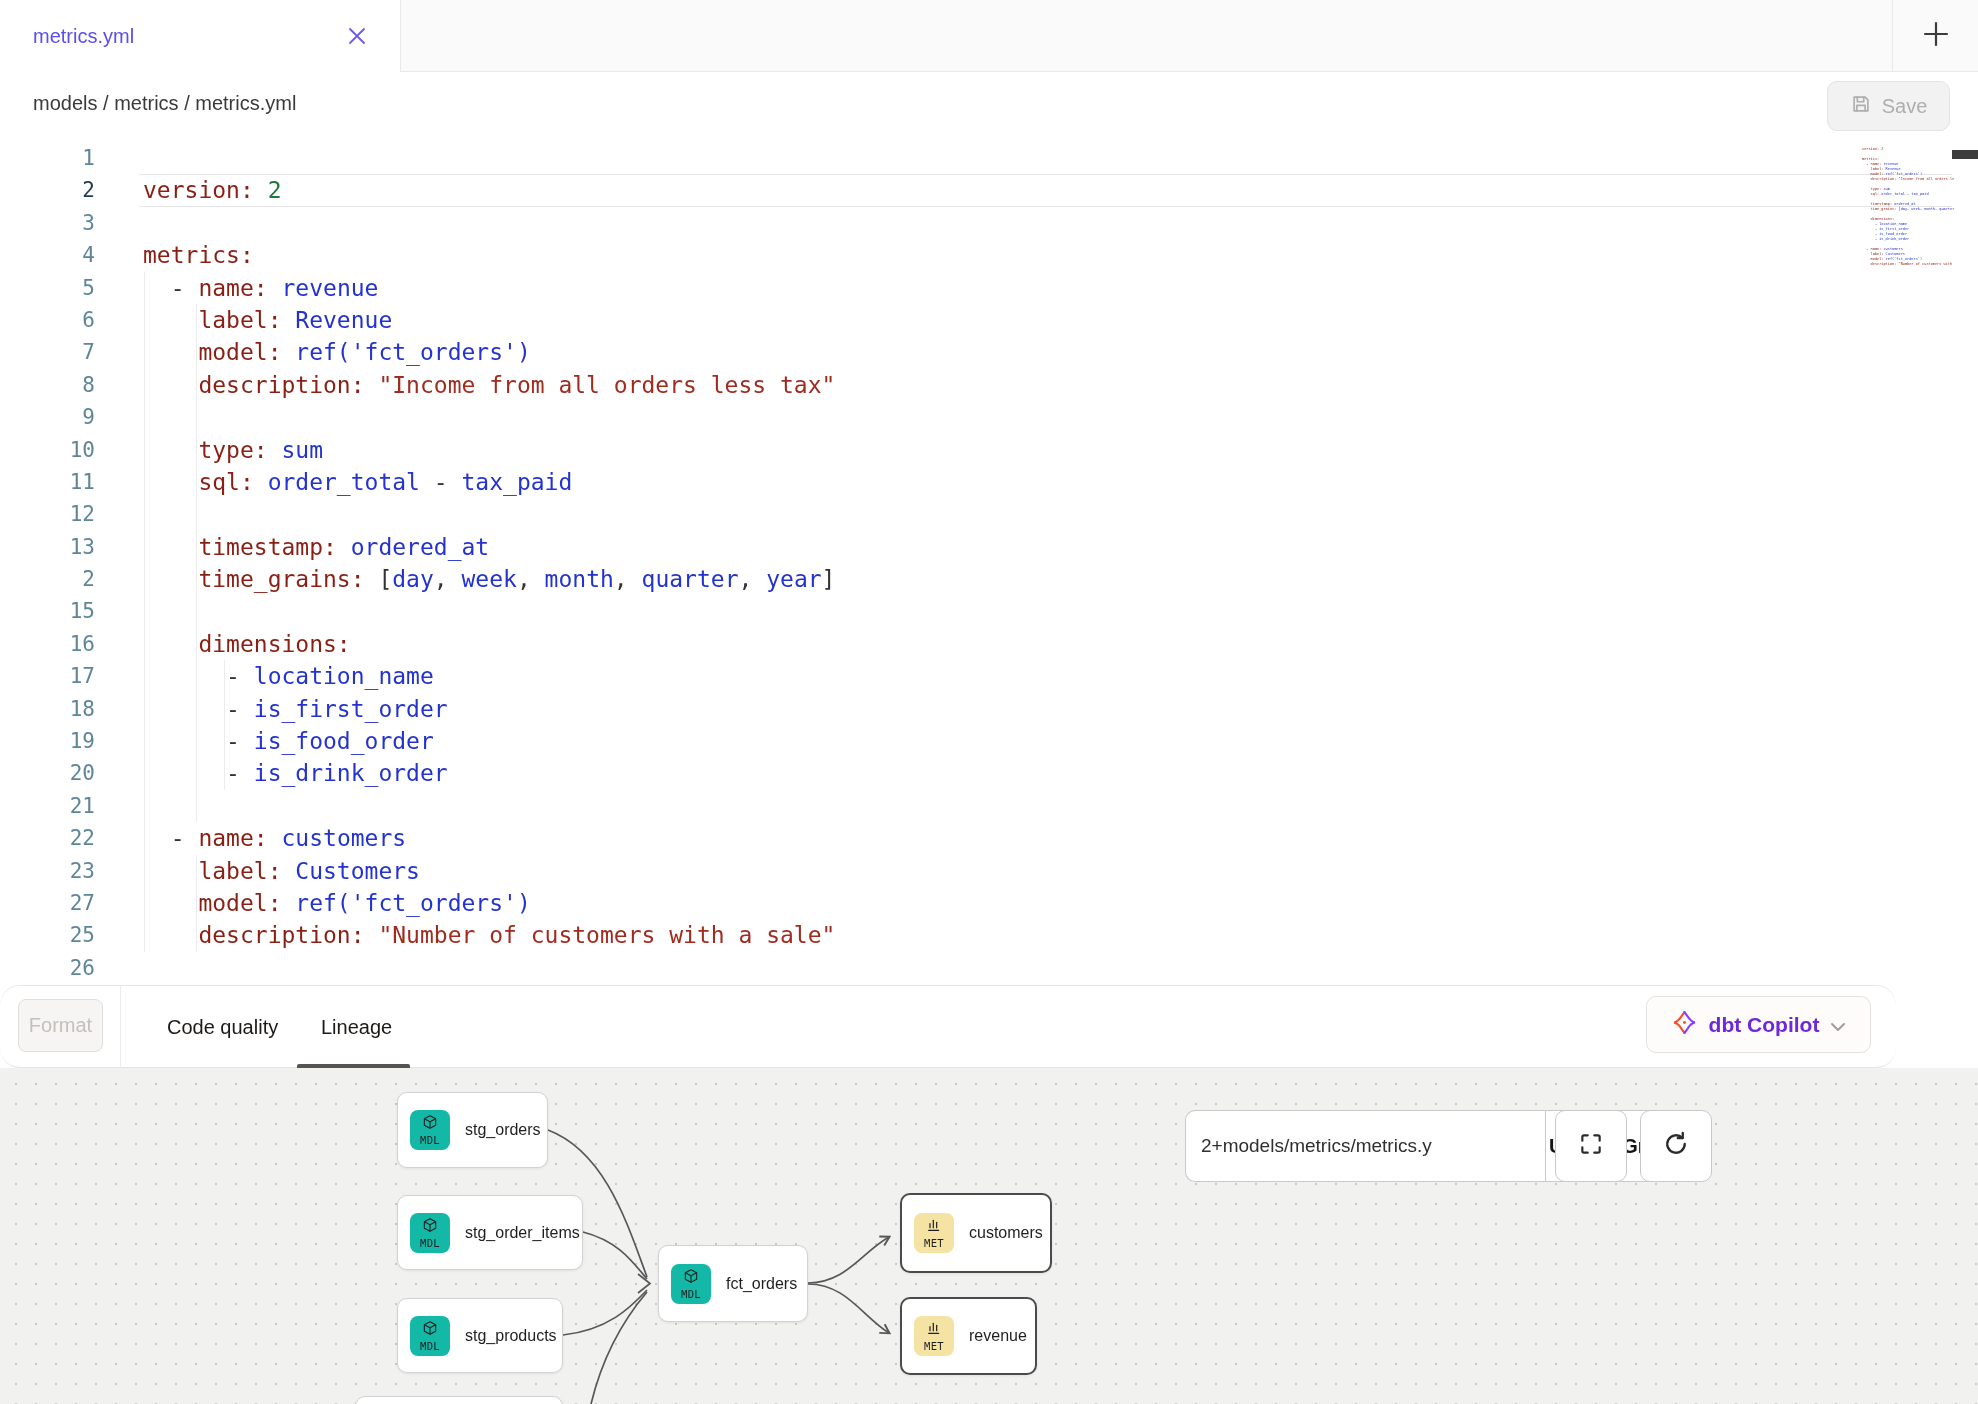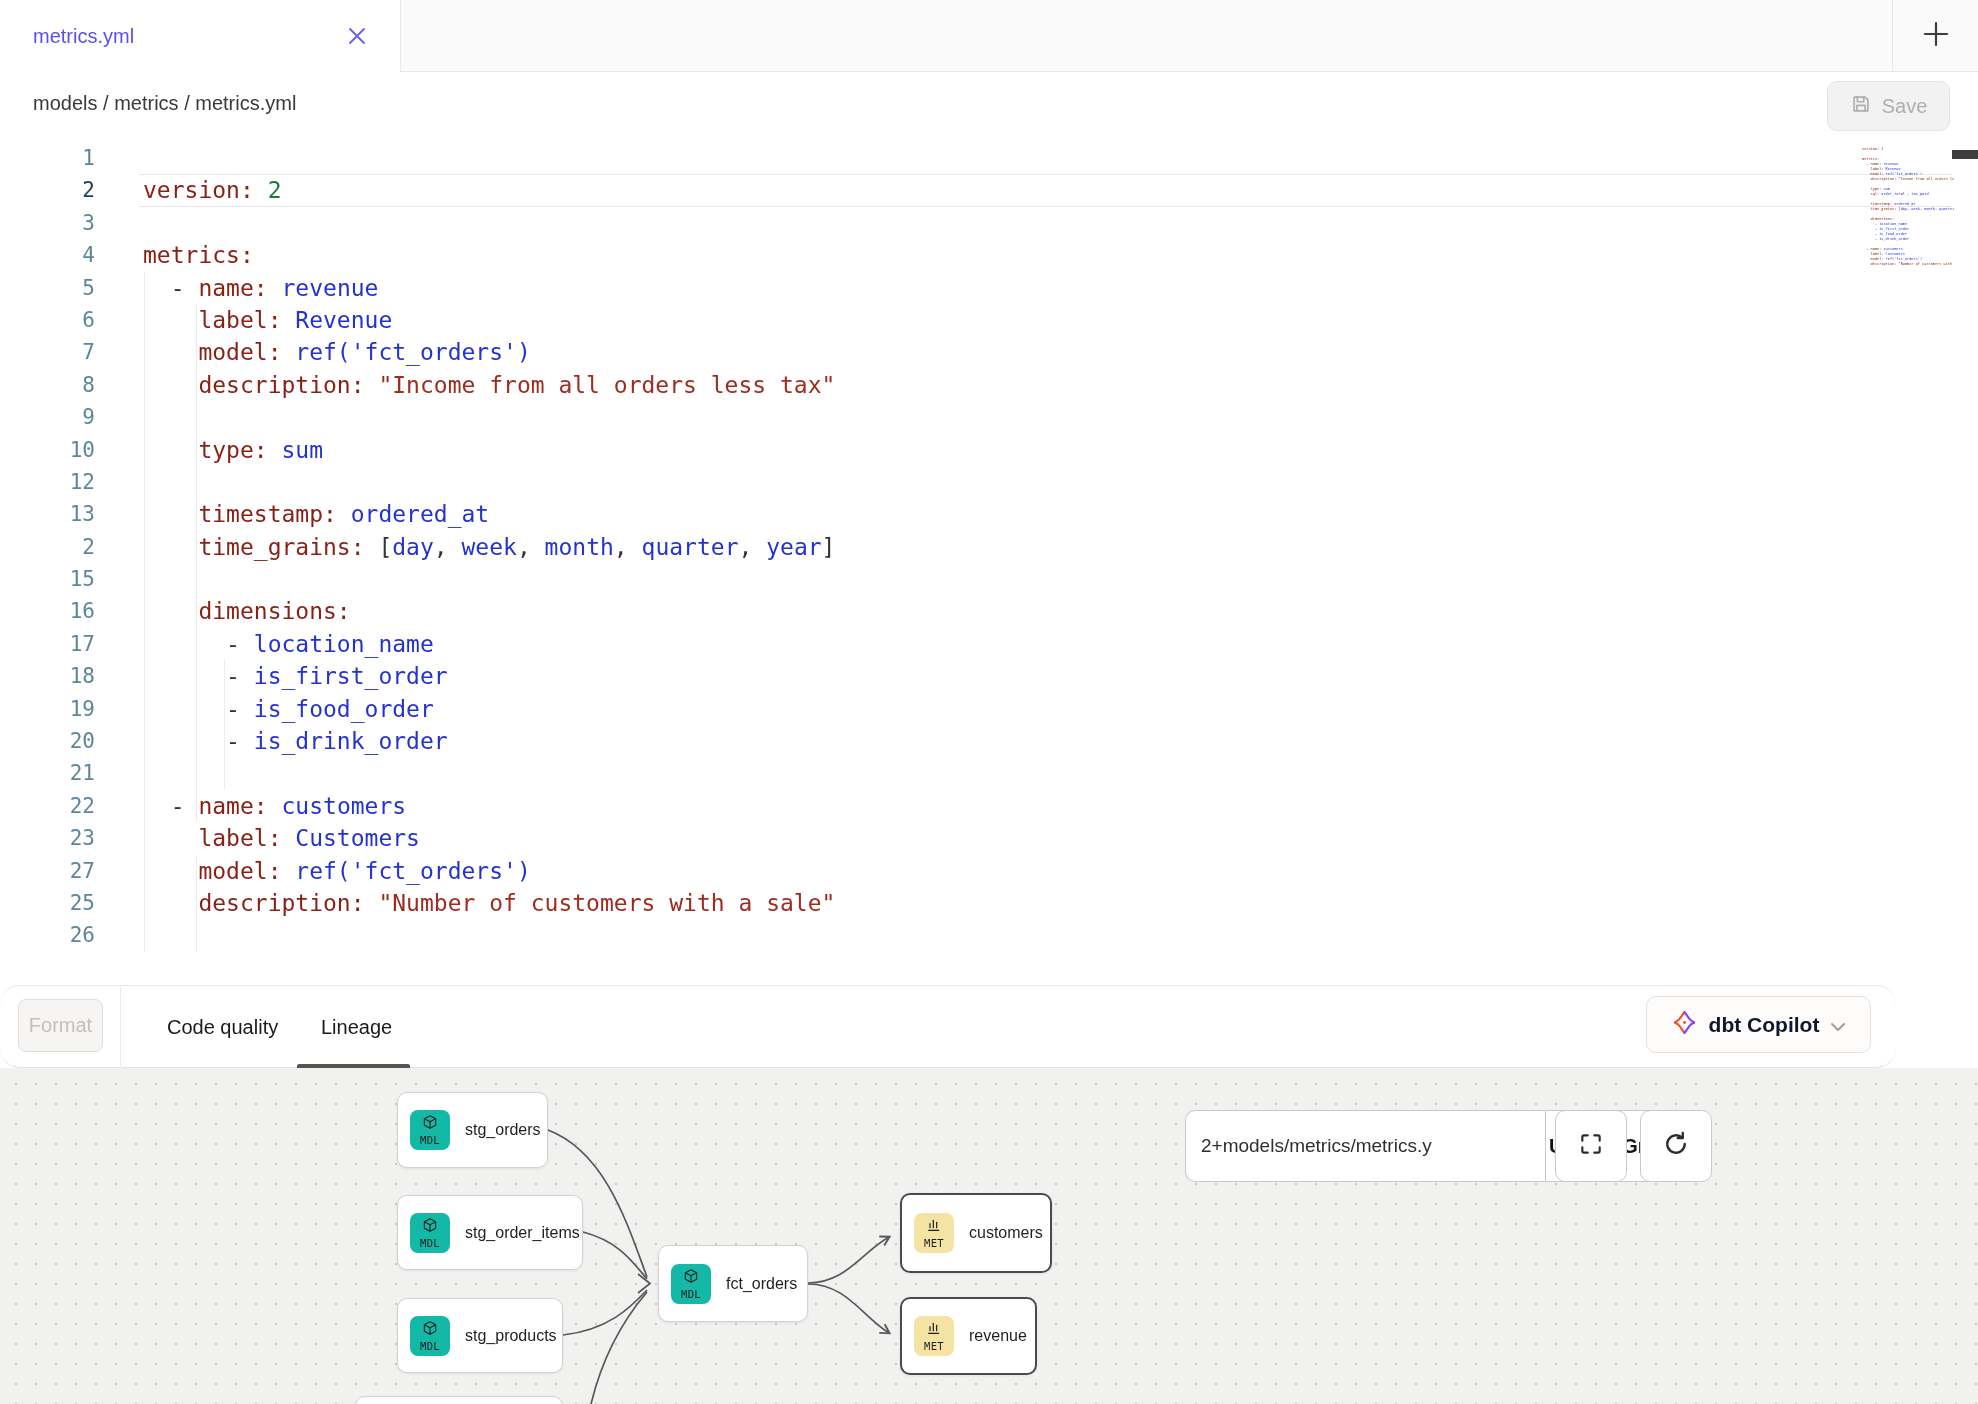--- a/index.html
+++ b/index.html
@@ -65,21 +65,21 @@
   #bb-sep { position:absolute; left:120px; top:0; width:1px; height:82px; background:#ececec; }
   .bb-tab { position:absolute; top:0; height:82px; display:flex; align-items:center;
             font-size:20px; color:#1c1917; cursor:pointer; }
   #tab-codequality { left:167px; }
   #tab-lineage { left:321px; }
   #lineage-underline { position:absolute; left:297px; bottom:-1px; width:113px; height:4px;
                        background:#57534e; border-radius:2px 2px 0 0; }
   #copilot-btn { position:absolute; right:25px; top:10px; width:225px; height:57px;
                  background:#fdfcfb; border:1px solid #e4e1de; border-radius:10px;
                  display:flex; align-items:center; justify-content:center; gap:11px;
-                 color:#0f172a; font-size:21px; font-weight:600; cursor:pointer; }
+                 color:#6d28d9; font-size:21px; font-weight:600; cursor:pointer; }
 
   
   #canvas { position:absolute; left:0; top:1068px; width:1978px; height:336px;
             background-color:#f1f1ef;
             background-image:radial-gradient(circle, #c9c9c6 1.1px, transparent 1.3px);
             background-size:20px 20px; background-position:6px 6px; overflow:hidden; }
   #edges-svg { position:absolute; left:0; top:0; }
   .lnode { position:absolute; background:#fff; border:1.5px solid #d2d2d2; border-radius:10px;
            display:flex; align-items:center; box-shadow:0 1px 3px rgba(0,0,0,0.07); cursor:pointer; }
   .lnode.selected { border:2px solid #4b4b4b; }
@@ -181,20 +181,24 @@
         </div>
         <div class="code-row">
           <span class="gutter">9</span>
           <span class="code-text"></span>
         </div>
         <div class="code-row">
           <span class="gutter">10</span>
           <span class="code-text"><span class="tok-p">    </span><span class="tok-k">type:</span><span class="tok-v"> sum</span></span>
         </div>
         <div class="code-row">
+          <span class="gutter">11</span>
+          <span class="code-text"><span class="tok-p">    </span><span class="tok-k">sql:</span><span class="tok-v"> order_total</span><span class="tok-p"> - </span><span class="tok-v">tax_paid</span></span>
+        </div>
+        <div class="code-row">
           <span class="gutter">12</span>
           <span class="code-text"></span>
         </div>
         <div class="code-row">
           <span class="gutter">13</span>
           <span class="code-text"><span class="tok-p">    </span><span class="tok-k">timestamp:</span><span class="tok-v"> ordered_at</span></span>
         </div>
         <div class="code-row">
           <span class="gutter">2</span>
           <span class="code-text"><span class="tok-p">    </span><span class="tok-k">time_grains:</span><span class="tok-p"> [</span><span class="tok-v">day</span><span class="tok-p">, </span><span class="tok-v">week</span><span class="tok-p">, </span><span class="tok-v">month</span><span class="tok-p">, </span><span class="tok-v">quarter</span><span class="tok-p">, </span><span class="tok-v">year</span><span class="tok-p">]</span></span>

